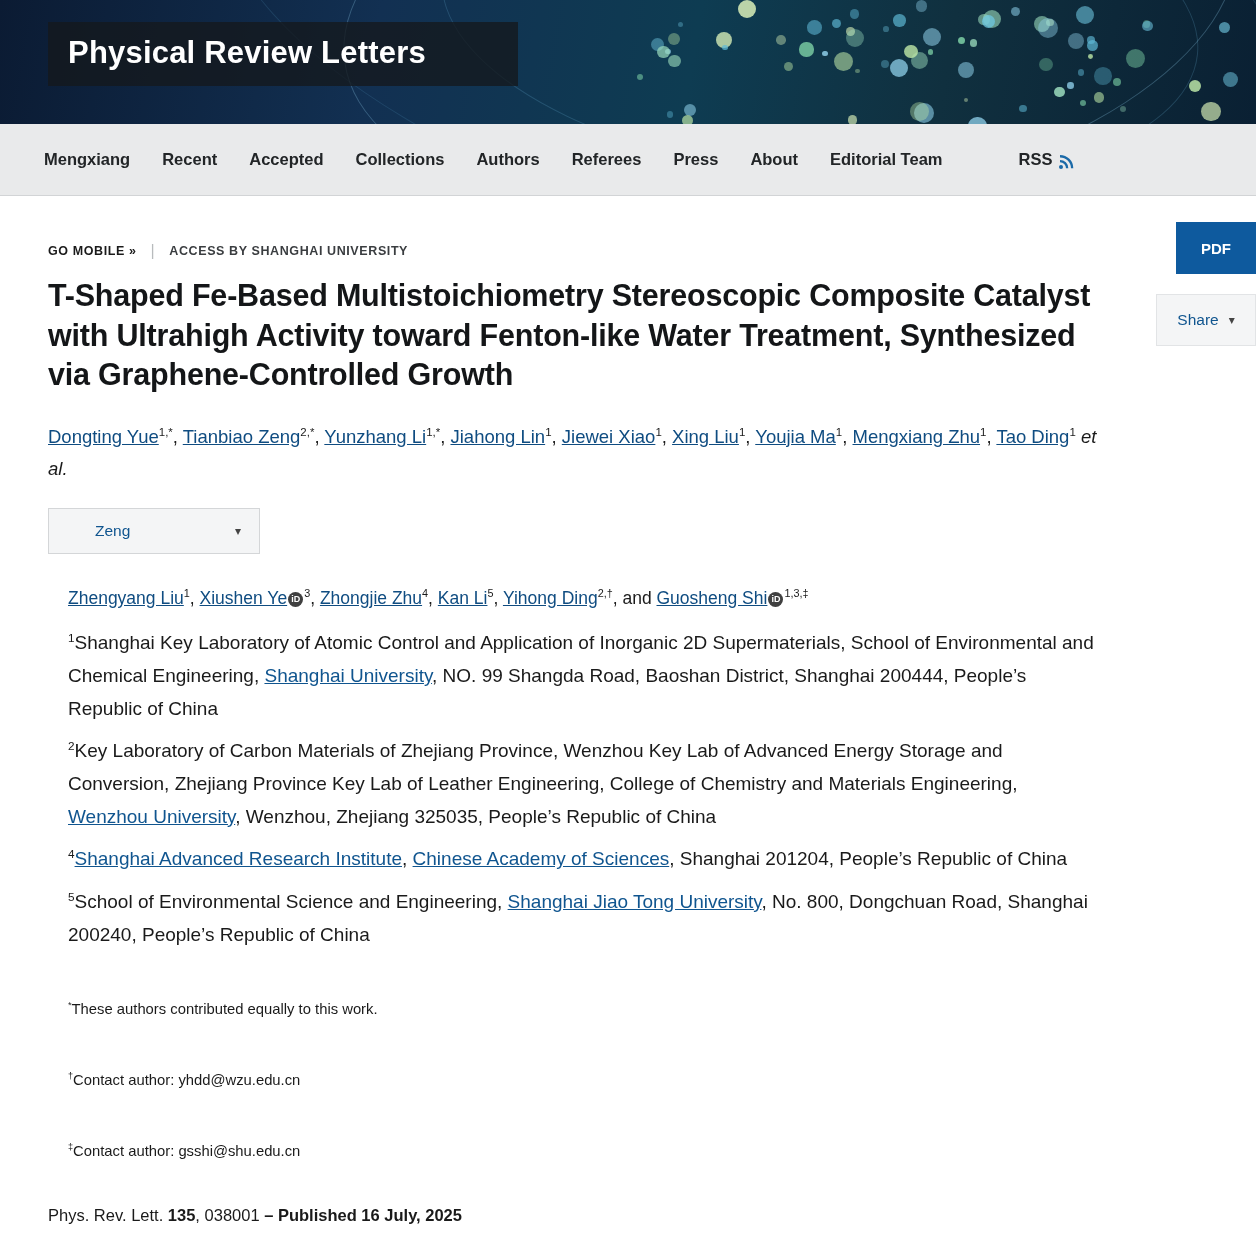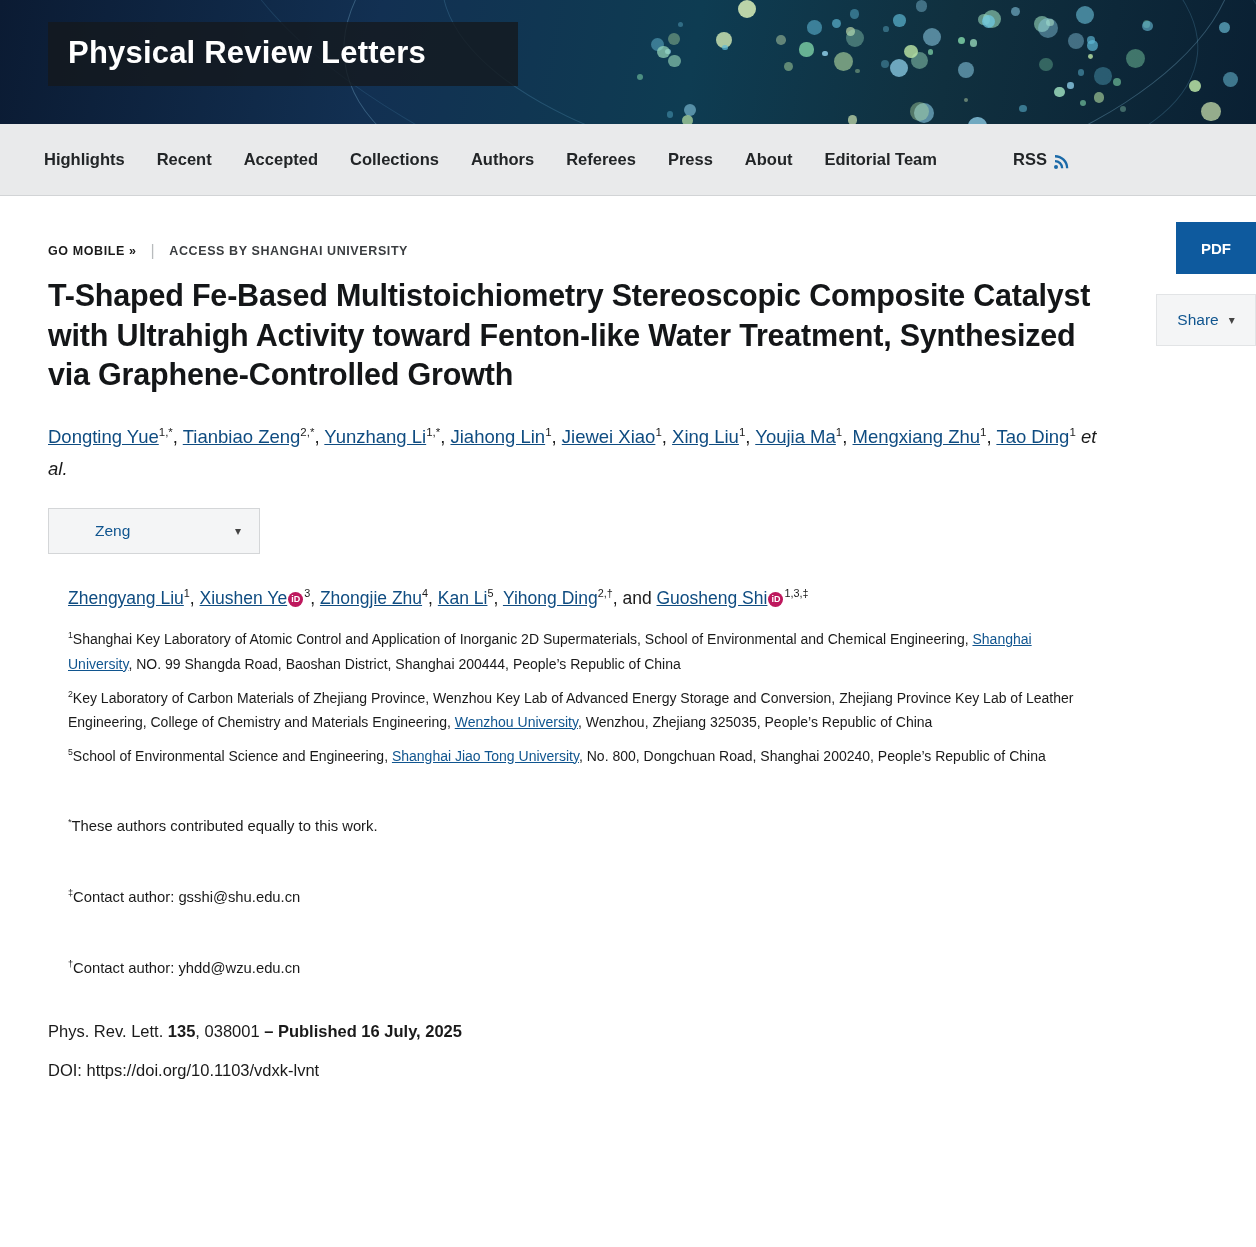--- a/index.html
+++ b/index.html
@@ -136,32 +136,32 @@
   .authors2 {
     font-size: 17.5px;
     line-height: 1.7;
     margin: 0 0 14px 20px;
     color: #1a1a1a;
   }
   .orcid {
     display: inline-block;
     width: 15px; height: 15px;
     border-radius: 50%;
-    background: #be185d;
+    background: #404040;
     color: #fff;
     font-size: 9px;
     font-weight: bold;
     text-align: center;
     line-height: 15px;
     vertical-align: 2px;
     margin: 0 1px;
   }
 
   .affil {
-    font-size: 14px;
+    font-size: 19px;
     line-height: 1.72;
     margin: 0 12px 10px 20px;
     max-width: 1030px;
     color: #1a1a1a;
   }
   .affil a { color: #10558f; text-decoration: underline; cursor: pointer; }
 
   .notes { margin: 26px 0 0 20px; }
   .note {
     font-size: 14.8px;
@@ -286,21 +286,21 @@
       <div class="bubble" style="width: 17.5737px; height: 17.5737px; left: 458.13px; top: 67.2744px; background: rgb(95, 185, 214); opacity: 0.36;"></div>
       <div class="bubble" style="width: 8.95672px; height: 8.95672px; left: 375.461px; top: 7.4271px; background: rgb(143, 208, 234); opacity: 0.54;"></div>
     </div>
   <div class="banner-title-box">
     <div class="banner-title">Physical Review Letters</div>
   </div>
 </div>
 
 <div class="nav">
   <div class="nav-item">
-      <span>Highlights</span>
+      <span>Mengxiang</span>
     </div>
   <div class="nav-item">
       <span>Recent</span>
     </div>
   <div class="nav-item">
       <span>Accepted</span>
     </div>
   <div class="nav-item">
       <span>Collections</span>
     </div>
@@ -352,27 +352,28 @@
   <div class="hide-btn">
     <span>Zeng</span>
     <span class="chev">▾</span>
   </div>
 
   <div class="authors2" id="authors-secondary"><span class="auth-link">Zhengyang Liu</span><sup>1</sup>, <span class="auth-link">Xiushen Ye</span><span class="orcid">iD</span><sup>3</sup>, <span class="auth-link">Zhongjie Zhu</span><sup>4</sup>, <span class="auth-link">Kan Li</span><sup>5</sup>, <span class="auth-link">Yihong Ding</span><sup>2,†</sup>, and <span class="auth-link">Guosheng Shi</span><span class="orcid">iD</span><sup>1,3,‡</sup></div>
 
   <div id="affiliations">
       <p class="affil"><sup>1</sup>Shanghai Key Laboratory of Atomic Control and Application of Inorganic 2D Supermaterials, School of Environmental and Chemical Engineering, <a>Shanghai University</a>, NO. 99 Shangda Road, Baoshan District, Shanghai 200444, People’s Republic of China</p>
       <p class="affil"><sup>2</sup>Key Laboratory of Carbon Materials of Zhejiang Province, Wenzhou Key Lab of Advanced Energy Storage and Conversion, Zhejiang Province Key Lab of Leather Engineering, College of Chemistry and Materials Engineering, <a>Wenzhou University</a>, Wenzhou, Zhejiang 325035, People’s Republic of China</p>
+      <p class="affil"><sup>4</sup><a>Shanghai Advanced Research Institute</a>, <a>Chinese Academy of Sciences</a>, Shanghai 201204, People’s Republic of China</p>
       <p class="affil"><sup>5</sup>School of Environmental Science and Engineering, <a>Shanghai Jiao Tong University</a>, No. 800, Dongchuan Road, Shanghai 200240, People’s Republic of China</p>
     </div>
 
   <div class="notes" id="notes">
       <div class="note"><sup>*</sup>These authors contributed equally to this work.</div>
+      <div class="note"><sup>†</sup>Contact author: yhdd@wzu.edu.cn</div>
       <div class="note"><sup>‡</sup>Contact author: gsshi@shu.edu.cn</div>
-      <div class="note"><sup>†</sup>Contact author: yhdd@wzu.edu.cn</div>
     </div>
 
   <div class="cite-row">
     <span>Phys. Rev. Lett. </span><b>135</b><span>, 038001 </span><b>– Published 16 July, 2025</b>
   </div>
 
   <div class="doi-row">DOI: https://doi.org/10.1103/vdxk-lvnt</div>
 
 </div>
 

